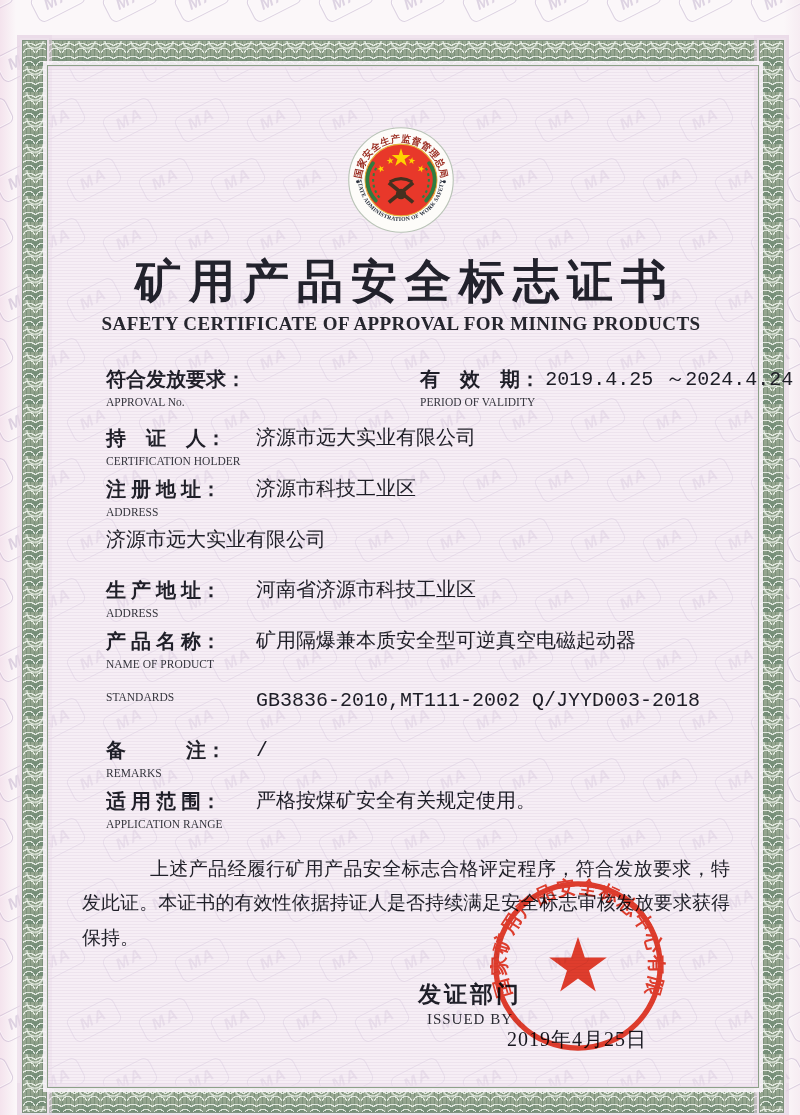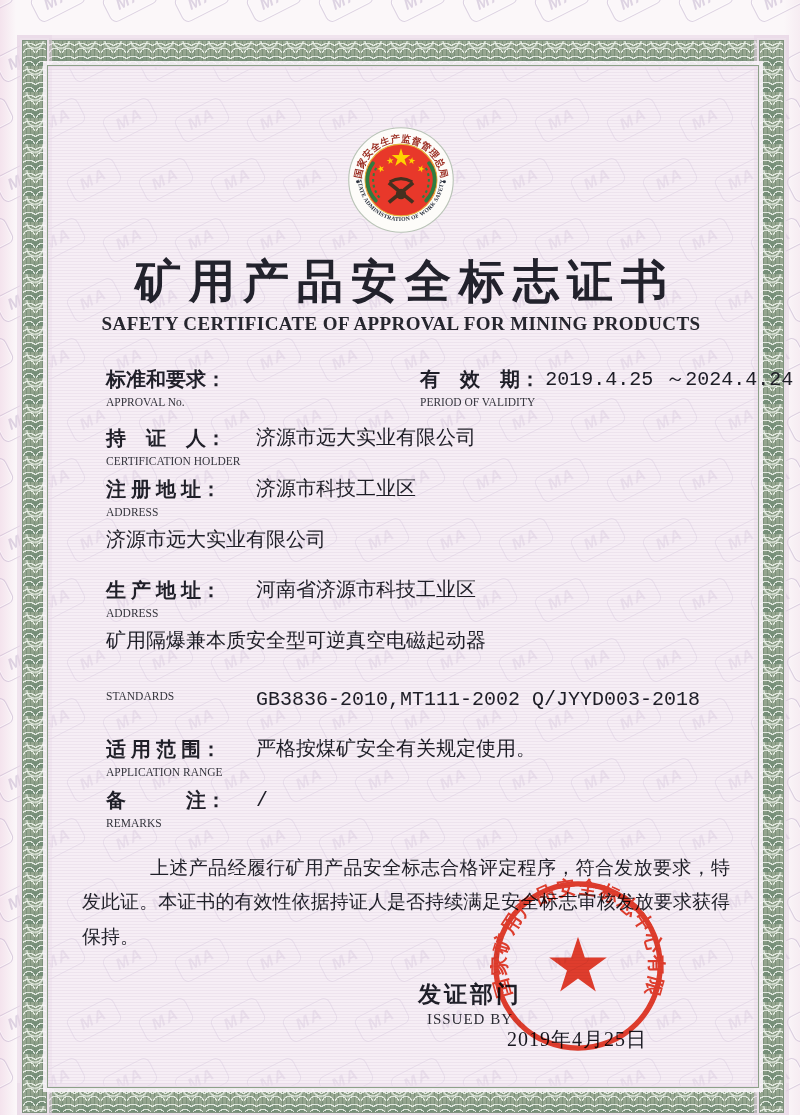--- a/index.html
+++ b/index.html
@@ -374,21 +374,21 @@
     </div>
 
     <h1 class="cert-title">矿用产品安全标志证书</h1>
     <div class="cert-subtitle">SAFETY CERTIFICATE OF APPROVAL FOR MINING PRODUCTS</div>
 
     <div class="rows">
 
       <div class="row row-first">
         <div class="seg-left">
           <div class="label-block">
-            <span class="cn">标准和要求：</span>
+            <span class="cn">符合发放要求：</span>
             <span class="en">APPROVAL No.</span>
           </div>
         </div>
         <div class="seg-right">
           <div class="label-block">
             <span class="cn">有　效　期：</span>
             <span class="en">PERIOD OF VALIDITY</span>
           </div>
           <div class="value">2019.4.25 ～2024.4.24</div>
         </div>
@@ -403,33 +403,34 @@
         <div class="value">济源市科技工业区</div>
       </div>
       <div class="row">
         <div class="value">济源市远大实业有限公司</div>
       </div>
       <div class="row">
         <div class="label-block"><span class="cn">生 产 地 址：</span><span class="en">ADDRESS</span></div>
         <div class="value">河南省济源市科技工业区</div>
       </div>
       <div class="row">
+        <div class="label-block"><span class="cn">产 品 名 称：</span><span class="en">NAME OF PRODUCT</span></div>
         <div class="value">矿用隔爆兼本质安全型可逆真空电磁起动器</div>
       </div>
       <div class="row gap-before">
         <div class="label-block"><span class="en">STANDARDS</span></div>
         <div class="value">GB3836-2010,MT111-2002 Q/JYYD003-2018</div>
       </div>
       <div class="row">
+        <div class="label-block"><span class="cn">备　　　注：</span><span class="en">REMARKS</span></div>
+        <div class="value">/</div>
+      </div>
+      <div class="row">
         <div class="label-block"><span class="cn">适 用 范 围：</span><span class="en">APPLICATION RANGE</span></div>
         <div class="value">严格按煤矿安全有关规定使用。</div>
-      </div>
-      <div class="row">
-        <div class="label-block"><span class="cn">备　　　注：</span><span class="en">REMARKS</span></div>
-        <div class="value">/</div>
       </div>
 
       <p class="statement">上述产品经履行矿用产品安全标志合格评定程序，符合发放要求，特发此证。本证书的有效性依据持证人是否持续满足安全标志审核发放要求获得保持。</p>
     </div>
   </div>
 
   <div class="sign-block">
     <div class="sign-cn">发证部门</div>
     <div class="sign-en">ISSUED BY</div>
   </div>

